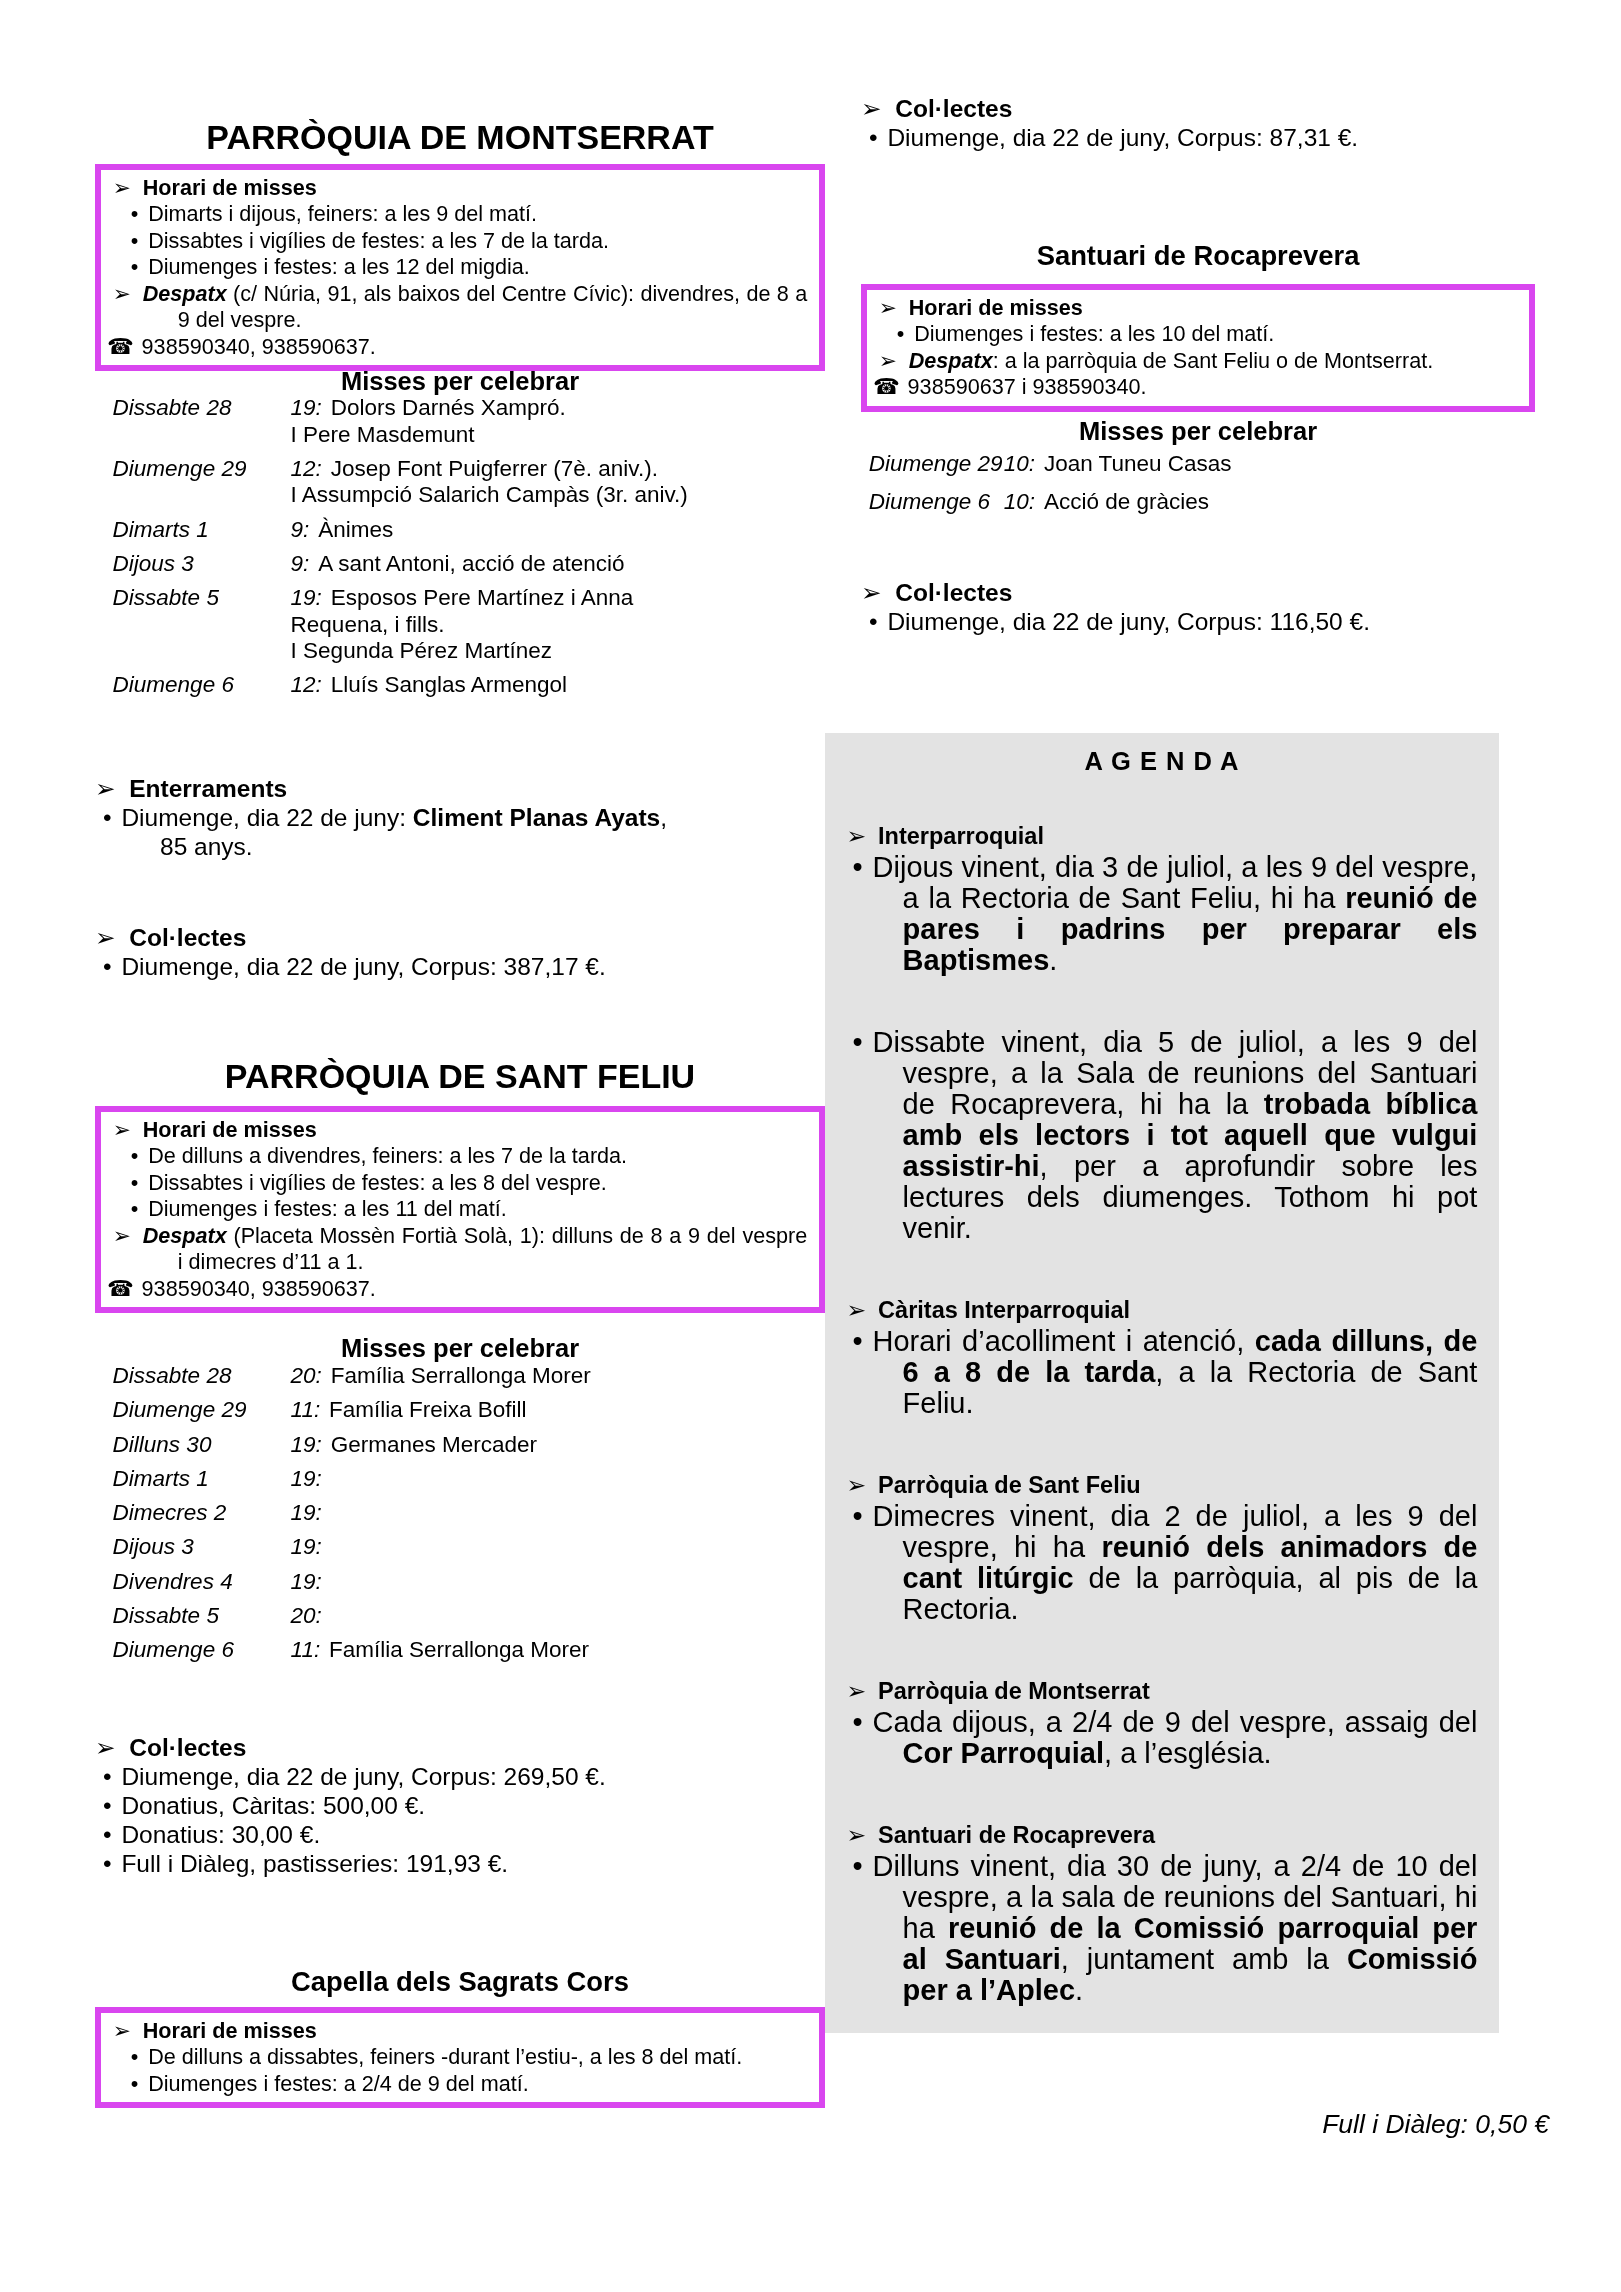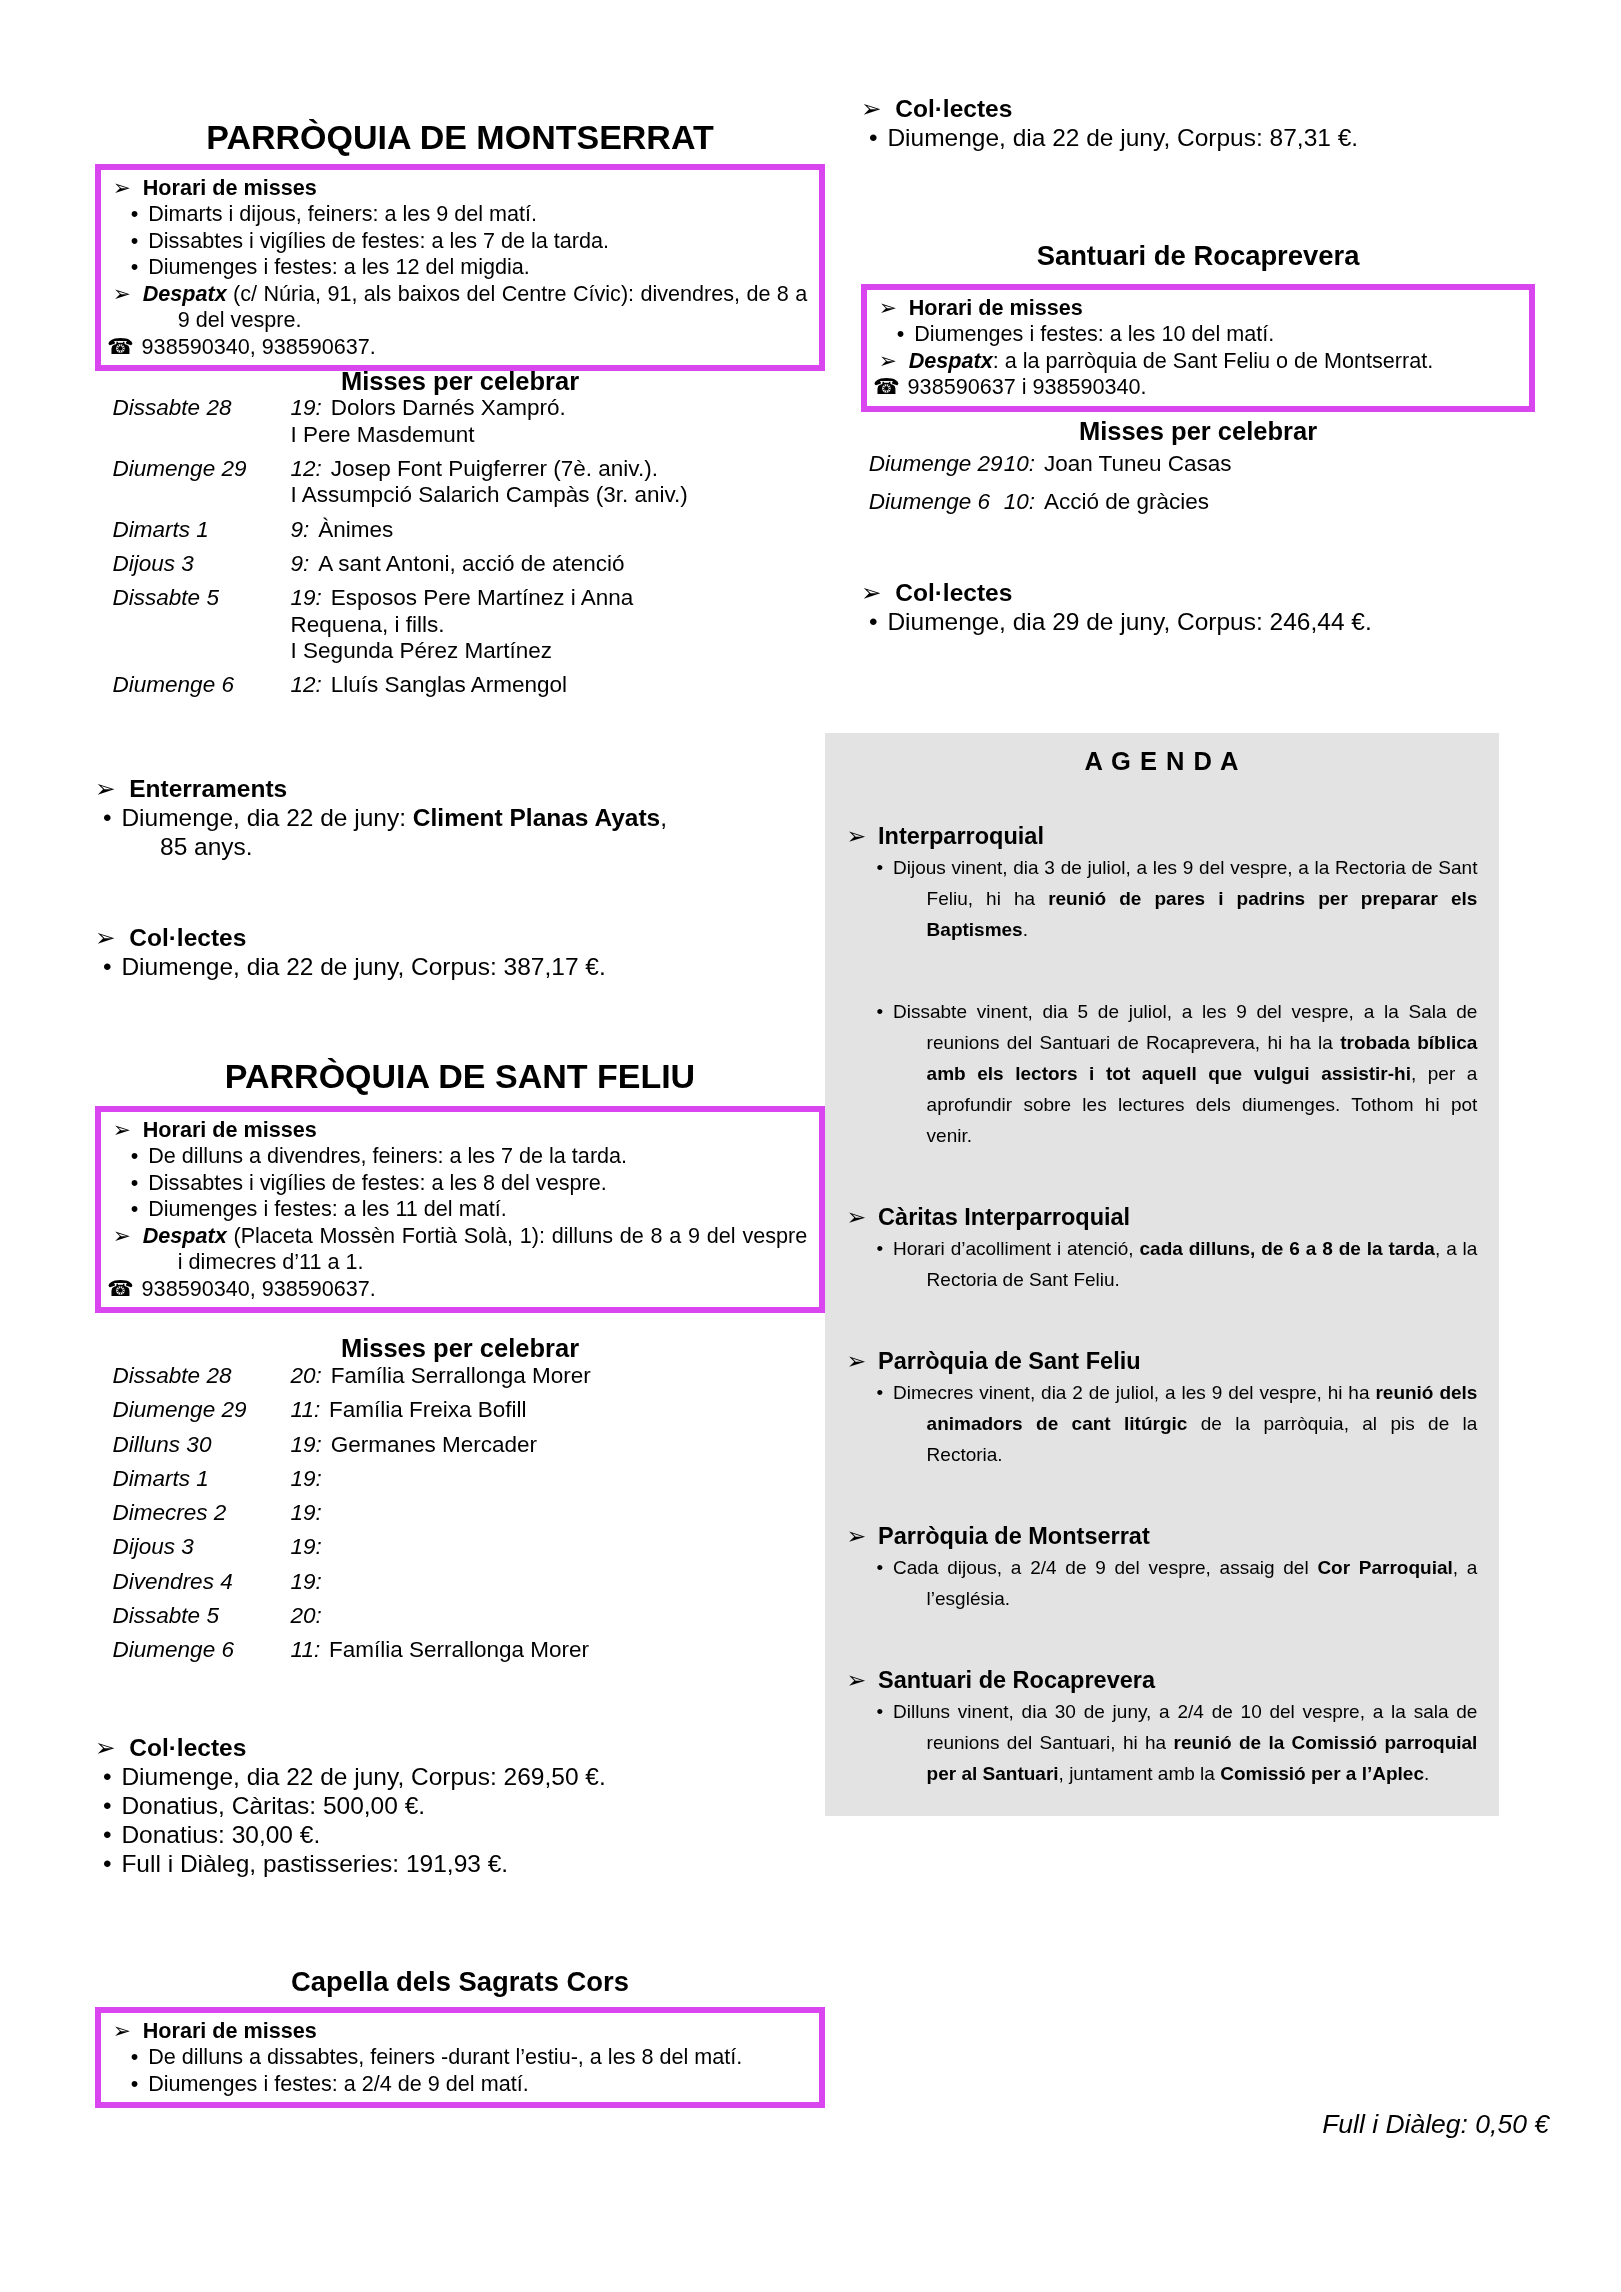--- a/index.html
+++ b/index.html
@@ -25,21 +25,21 @@
   .mcontent{flex:1;}
   .mtime{font-style:italic;margin-right:8.8px;}
   .mtext{white-space:pre-line;}
   .sec-head{font-weight:bold;font-size:24.5px;line-height:29px;}
   .sec-head .arr{margin-right:13.7px;}
   .sec-bullet{font-size:24.5px;line-height:29px;padding-left:65px;text-indent:-57px;}
   .sec-line2{font-size:24.5px;line-height:29px;padding-left:65px;}
   .agenda{background:#e3e3e3;padding:11.8px 21.6px 27.4px 21.6px;box-sizing:border-box;}
   .ag-title{font-weight:bold;font-size:25.5px;line-height:33px;text-align:center;letter-spacing:1px;margin-bottom:43px;}
   .ag-head{font-weight:bold;font-size:23.5px;line-height:31px;}
-  .ag-bullet{font-size:19px;line-height:31px;padding-left:56px;text-indent:-50px;text-align:justify;margin-bottom:51px;margin-left:24px;}
+  .ag-bullet{font-size:29px;line-height:31px;padding-left:56px;text-indent:-50px;text-align:justify;margin-bottom:51px;}
   .ag-bullet.mb0{margin-bottom:0;}
   .b{font-weight:bold;}
   .footer{font-weight:normal;font-style:italic;font-size:26.5px;line-height:31px;text-align:right;}
   p{margin:0;}
 </style>
 </head>
 <body>
 
 <div class="abs col-title" style="left:95px;top:118px;width:730px;">PARRÒQUIA DE MONTSERRAT</div>
 
@@ -183,21 +183,21 @@
     <div class="mcontent"><span class="mtime">10:</span><span class="mtext">Joan Tuneu Casas</span></div>
   </div>
   <div class="mrow">
     <div class="mday" style="margin-left:7.8px;width:135px;">Diumenge 6</div>
     <div class="mcontent"><span class="mtime">10:</span><span class="mtext">Acció de gràcies</span></div>
   </div>
 </div>
 
 <div class="abs" style="left:861px;top:578px;width:686px;">
   <p class="sec-head"><span class="arr">➢</span><span>Col·lectes</span></p>
-  <p class="sec-bullet"><span class="bullet-glyph">•</span><span>Diumenge, dia 29 de juny, Corpus: 246,44 €.</span></p>
+  <p class="sec-bullet"><span class="bullet-glyph">•</span><span>Diumenge, dia 22 de juny, Corpus: 116,50 €.</span></p>
 </div>
 
 <div class="abs agenda" style="left:825px;top:733px;width:674px;">
   <div class="ag-title">A G E N D A</div>
 
   <p class="ag-head"><span class="arr">➢</span><span>Interparroquial</span></p>
   <p class="ag-bullet"><span class="bullet-glyph">•</span><span><span>Dijous vinent, dia 3 de juliol, a les 9 del vespre, a la Rectoria de Sant Feliu, hi ha </span><span class="b">reunió de pares i padrins per preparar els Baptismes</span><span>.</span></span></p>
   <p class="ag-bullet"><span class="bullet-glyph">•</span><span><span>Dissabte vinent, dia 5 de juliol, a les 9 del vespre, a la Sala de reunions del Santuari de Rocaprevera, hi ha la </span><span class="b">trobada bíblica amb els lectors i tot aquell que vulgui assistir-hi</span><span>, per a aprofundir sobre les lectures dels diumenges. Tothom hi pot venir.</span></span></p>
 
   <p class="ag-head"><span class="arr">➢</span><span>Càritas Interparroquial</span></p>

